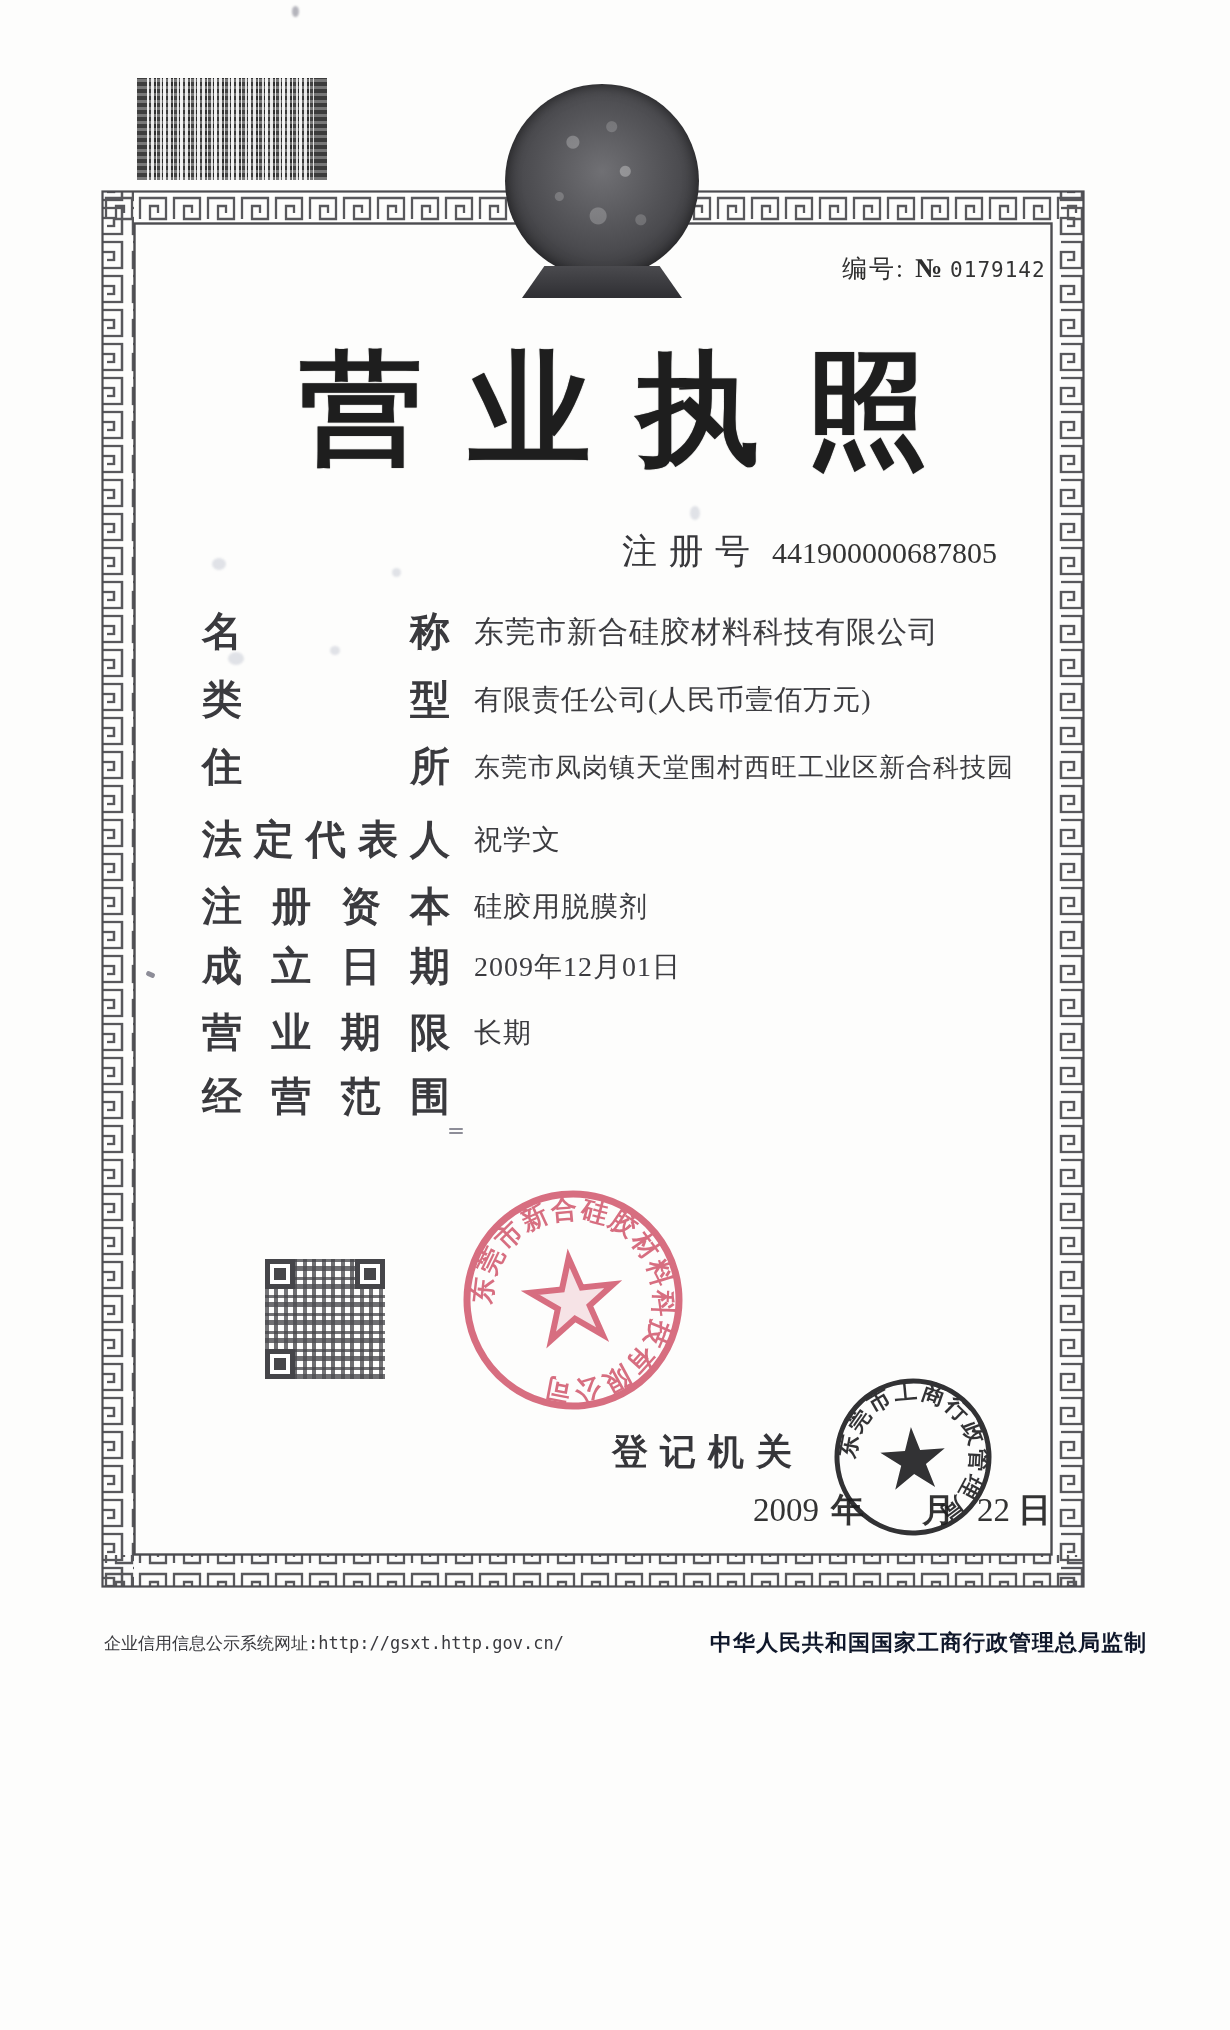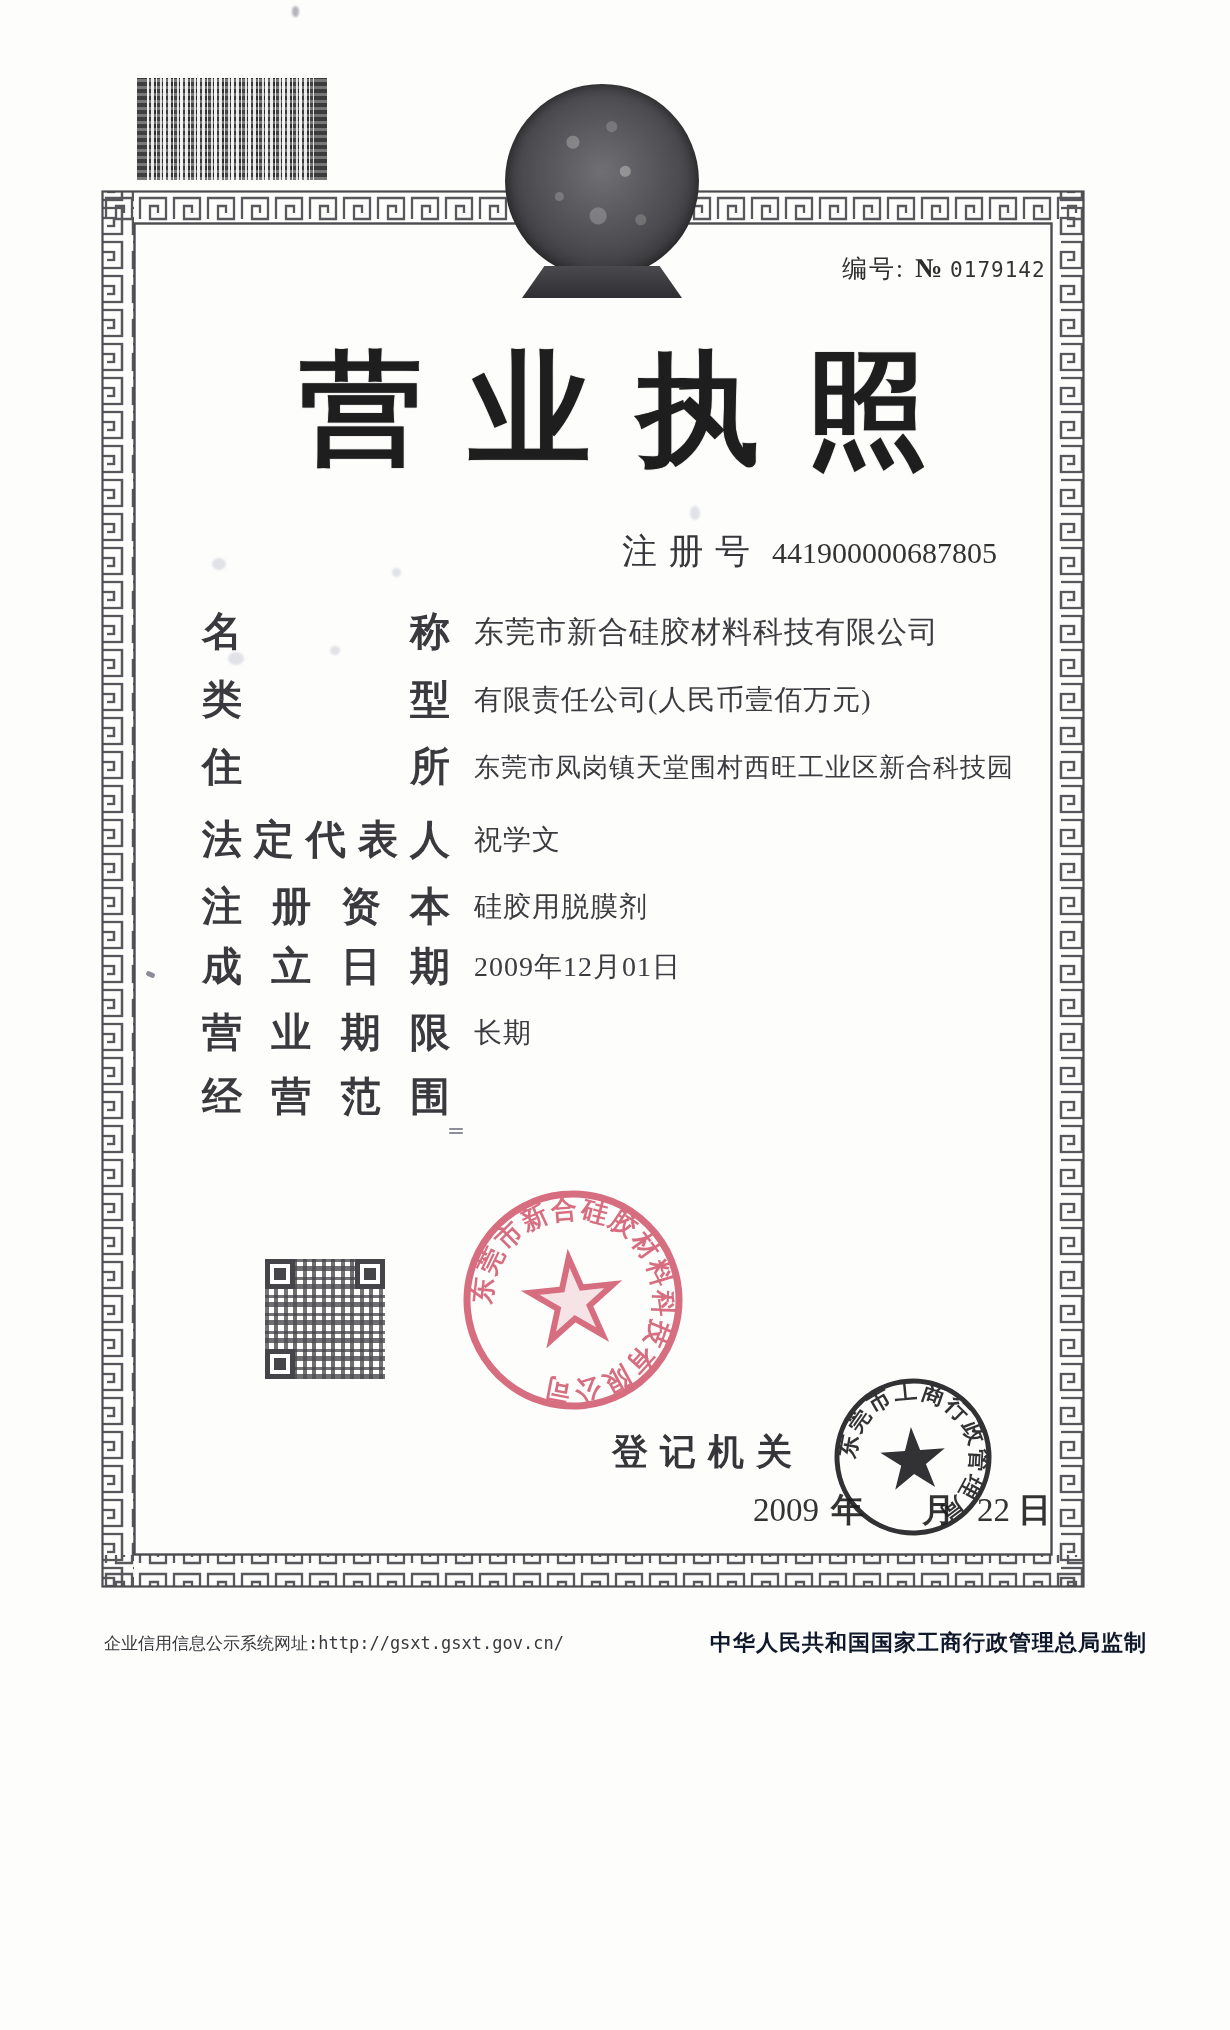--- a/index.html
+++ b/index.html
@@ -275,21 +275,21 @@
     <circle cx="90" cy="90" r="76" fill="none" stroke="#1d1d1f" stroke-width="5"></circle>
     <polygon points="90,60 97.6,83.5 122.3,83.5 102.4,98 110,121.5 90,107 70,121.5 77.6,98 57.7,83.5 82.4,83.5" fill="#1d1d1f"></polygon>
     <defs>
       <path id="regArc" d="M 32,90 A 58,58 0 1 1 148,90 A 58,58 0 1 1 32,90" fill="none"></path>
     </defs>
     <text font-size="23" fill="#1d1d1f" font-weight="700" letter-spacing="2">
       <textPath href="#regArc" startOffset="2">东莞市工商行政管理局</textPath>
     </text>
   </svg>
 
-  <div class="footer-site">企业信用信息公示系统网址:http://gsxt.gsxt.gov.cn/</div>
+  <div class="footer-site">企业信用信息公示系统网址:http://gsxt.http.gov.cn/</div>
   <div class="footer-issuer">中华人民共和国国家工商行政管理总局监制</div>
 
   <div class="smudge" style="left:212px;top:558px;width:14px;height:12px;"></div>
   <div class="smudge" style="left:392px;top:568px;width:9px;height:9px;"></div>
   <div class="smudge" style="left:228px;top:652px;width:16px;height:13px;"></div>
   <div class="smudge" style="left:330px;top:646px;width:10px;height:9px;"></div>
   <div class="smudge" style="left:690px;top:506px;width:10px;height:14px;"></div>
   <div class="smudge" style="left:292px;top:6px;width:7px;height:11px;background:rgba(70,70,90,.4);"></div>
   <div class="mark-dark" style="left:146px;top:972px;width:9px;height:5px;transform:rotate(25deg);"></div>
   <div class="mark-dark" style="left:449px;top:1128px;width:14px;height:2px;box-shadow:0 4px 0 rgba(50,50,70,.55);"></div>

